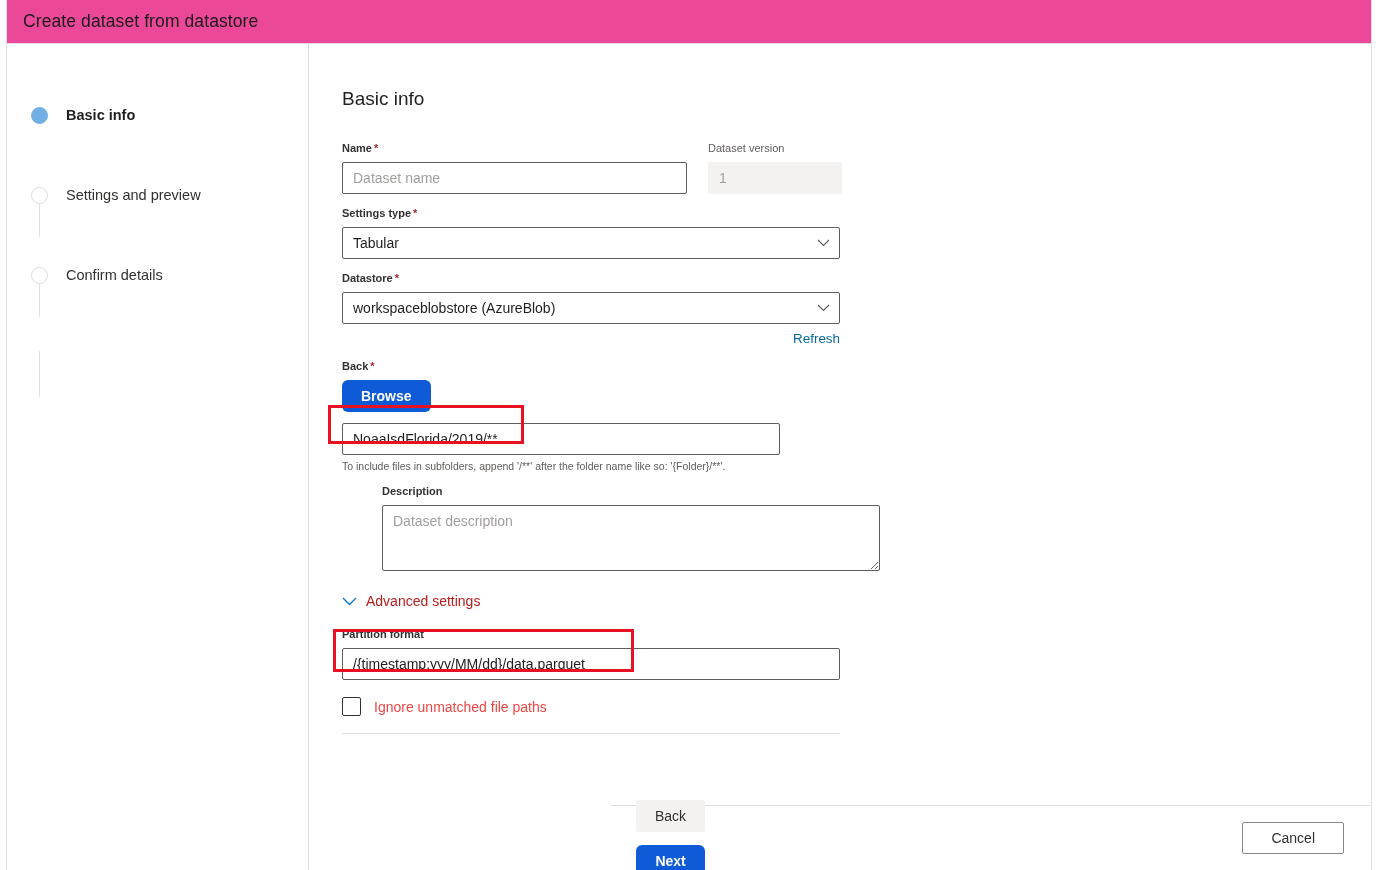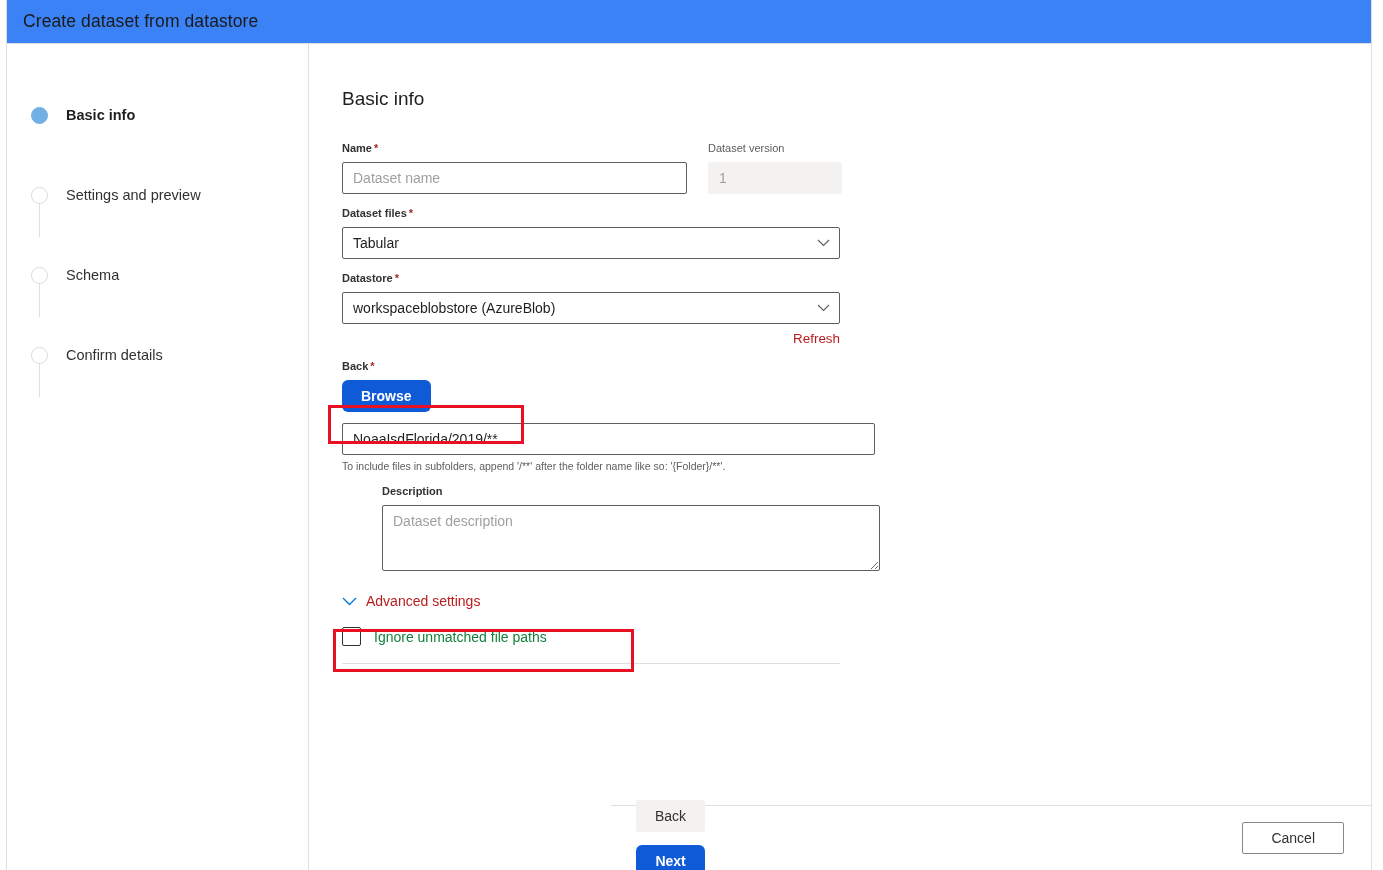--- a/index.html
+++ b/index.html
@@ -38,21 +38,21 @@
   
   .dialog-header {
     position: absolute;
     left: 0; top: 0;
     width: 100%;
     height: 44px;
     display: flex;
     align-items: center;
     padding-left: 16px;
     border-bottom: 1px solid #e1dfdd;
-    background: #3b82f6;
+    background: #ec4899;
   }
   .dialog-title {
     font-size: 17.5px;
     font-weight: 400;
     color: #1b1a19;
     letter-spacing: 0.1px;
   }
 
   
   .body-wrap {
@@ -188,21 +188,21 @@
     color: #605e5c;
   }
 
   .refresh-row {
     width: 498px;
     text-align: right;
     margin-top: 5px;
   }
   .link {
     font-size: 13.4px;
-    color: #b91c1c;
+    color: #0369a1;
     text-decoration: none;
     cursor: pointer;
   }
 
   .btn-primary {
     background: #0f5bd7;
     color: #ffffff;
     border: none;
     border-radius: 6px;
     font-family: "Liberation Sans", sans-serif;
@@ -277,21 +277,21 @@
     width: 19px;
     height: 19px;
     border: 1px solid #323130;
     border-radius: 2px;
     background: #ffffff;
     flex: 0 0 auto;
     cursor: pointer;
   }
   .check-label {
     font-size: 14px;
-    color: #15803d;
+    color: #ef4444;
     text-align: right;
   }
   .divider {
     width: 498px;
     height: 1px;
     background: #e1dfdd;
     margin-top: 17px;
   }
 
   
@@ -338,24 +338,20 @@
         <div class="step active">
           <span class="step-bullet"></span>
           <span class="step-label">Basic info</span>
         </div>
 
         <div class="step">
           <span class="step-bullet inactive"></span>
           <span class="step-label">Settings and preview</span>
         </div>
 
-        <div class="step">
-          <span class="step-bullet inactive"></span>
-          <span class="step-label">Schema</span>
-        </div>
 
         <div class="step">
           <span class="step-bullet inactive"></span>
           <span class="step-label">Confirm details</span>
         </div>
       </div>
 
       <div class="content">
         <div class="content-scroll">
 
@@ -371,21 +367,21 @@
             </div>
             <div class="col-ver field">
               <label class="label plain">Dataset version</label>
               <input class="txt" type="text" disabled="" value="1" style="">
             </div>
           </div>
 
           
           <div class="field" style="margin-top:11px;">
             <label class="label">
-              <span>Dataset files</span><span class="req">*</span>
+              <span>Settings type</span><span class="req">*</span>
             </label>
             <div class="select-wrap">
               <input class="txt" type="text" readonly="" value="Tabular" style="">
               <span class="chev">
                 <svg width="13" height="8" viewBox="0 0 13 8" fill="none" aria-hidden="true">
                   <path d="M1 1L6.5 6.5L12 1" stroke="#605e5c" stroke-width="1.1" fill="none"></path>
                 </svg>
               </span>
             </div>
           </div>
@@ -407,21 +403,21 @@
               <a class="link" href="#">Refresh</a>
             </div>
           </div>
 
           
           <div class="field" style="margin-top:11px;">
             <label class="label">
               <span>Back</span><span class="req">*</span>
             </label>
             <button class="btn-primary">Browse</button>
-            <div style="width:533px; margin-top:11px;">
+            <div style="width:438px; margin-top:11px;">
               <input class="txt" type="text" value="NoaaIsdFlorida/2019/**" style="">
             </div>
             <div class="hint">To include files in subfolders, append '/**' after the folder name like so: '{Folder}/**'.</div>
           </div>
 
           
           <div class="field" style="margin-top:10px;padding-left:40px;">
             <label class="label">Description</label>
             <textarea class="ta" placeholder="Dataset description" style=""></textarea>
           </div>
@@ -430,20 +426,26 @@
           <div class="adv-toggle">
             <span>
               <svg width="15" height="9" viewBox="0 0 15 9" fill="none" aria-hidden="true">
                 <path d="M1 1L7.5 7.5L14 1" stroke="#0078d4" stroke-width="1.3" fill="none"></path>
               </svg>
             </span>
             <span>Advanced settings</span>
           </div>
 
           
+          <div class="field" style="margin-top:16px;">
+            <label class="label">Partition format</label>
+            <div style="width:498px;">
+              <input class="txt" type="text" value="/{timestamp:yyy/MM/dd}/data.parquet" style="">
+            </div>
+          </div>
 
           
           <div class="checkrow">
             <span class="checkbox"></span>
             <span class="check-label">Ignore unmatched file paths</span>
           </div>
           <div class="divider"></div>
 
         </div>
 

